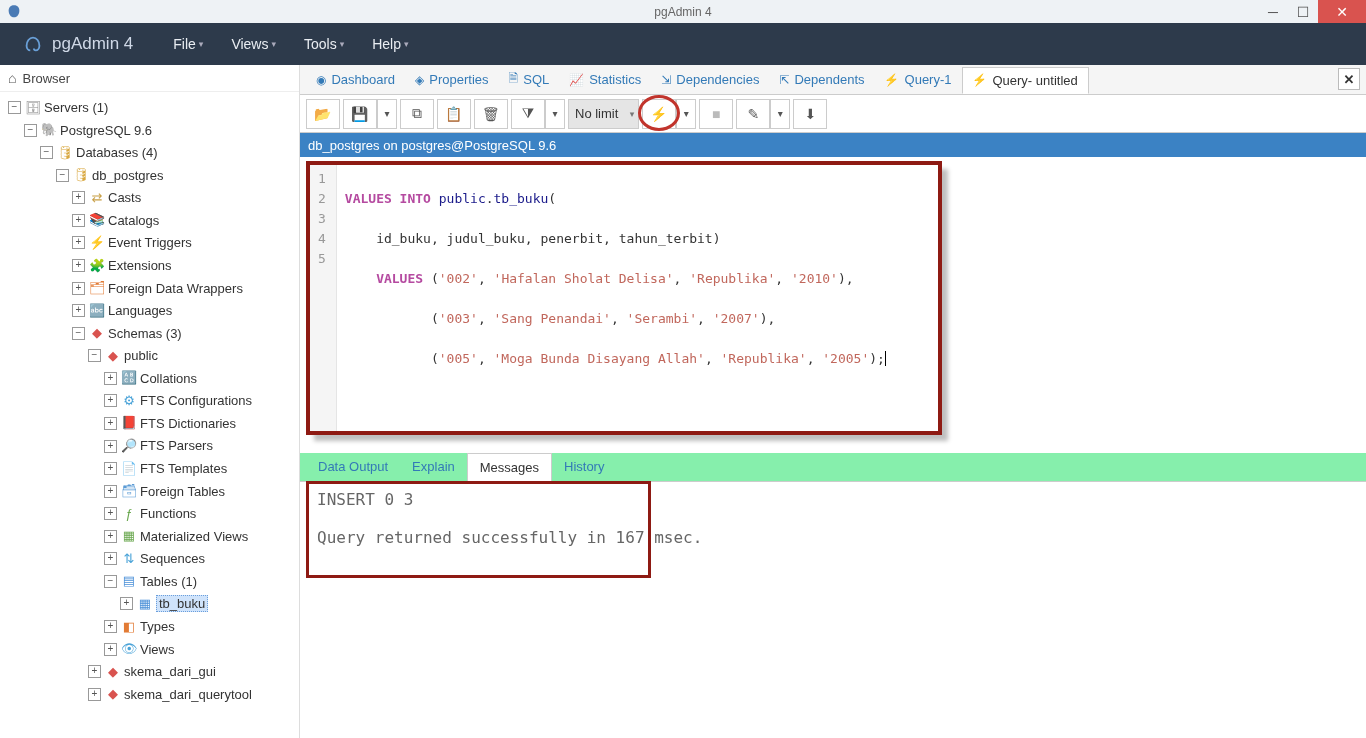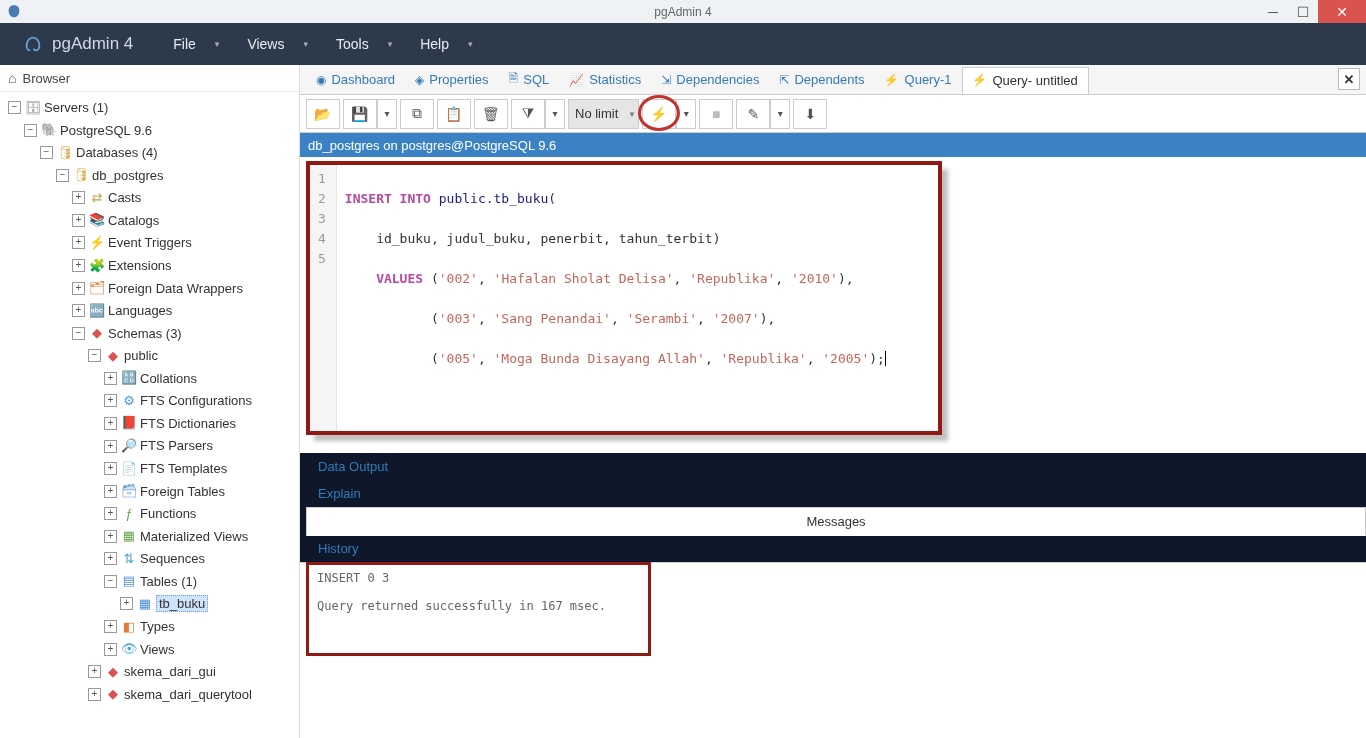--- a/index.html
+++ b/index.html
@@ -10,21 +10,21 @@
 .titlebar .icon { width: 16px; height: 16px; margin-left: 6px; }
 .titlebar .title { position: absolute; left: 50%; transform: translateX(-50%); color: #666; font-size: 12px; }
 .titlebar .win-btns { position: absolute; right: 0; top: 0; display: flex; }
 .titlebar .win-btn { width: 30px; height: 23px; display: flex; align-items: center; justify-content: center; font-size: 14px; color: #555; }
 .titlebar .win-btn.close { background: #d9534f; color: #fff; width:48px; }
 
 
 .menubar { height: 42px; background: #2d3a4b; display: flex; align-items: center; color: #ddd; padding-left: 22px; }
 .menubar .logo { display: flex; align-items: center; font-size: 17px; color: #cfd8e6; margin-right: 40px; }
 .menubar .logo-icon { width: 22px; height: 22px; margin-right: 8px; }
-.menubar .menu-item { margin-right: 28px; cursor: pointer; color: #e9edf2; font-size: 14px; display:flex; align-items:center;gap:16px; }
+.menubar .menu-item { margin-right: 28px; cursor: pointer; color: #e9edf2; font-size: 14px; display:flex; align-items:center; }
 .menubar .menu-item .caret { font-size: 9px; margin-left: 3px; color:#aab; }
 
 
 .main { display: flex; height: 673px; }
 .sidebar { width: 300px; border-right: 1px solid #ddd; background:#fff; overflow:auto; }
 .sidebar-header { display:flex; align-items:center; padding: 5px 8px; color:#444; font-size:13px; border-bottom:1px solid #eee; }
 .sidebar-header .brand-icon { font-size:14px; margin-right:6px; color:#555; }
 .tree { padding: 4px 0 4px 4px; font-size:13px; color:#333; }
 .tree ul { list-style:none; padding-left: 16px; }
 .tree li { white-space: nowrap; line-height: 22px; }
@@ -62,25 +62,25 @@
 .editor-shadow { position:absolute; left:8px; top:8px; right:-6px; bottom:-6px; background:rgba(0,0,0,0.25); z-index:-1; filter:blur(2px);}
 .editor { display:flex; font-family: Consolas, monospace; font-size:13px; line-height:20px; }
 .gutter { background:#f5f5f5; color:#999; text-align:right; padding: 4px 10px 22px 8px; border-right:1px solid #e5e5e5; user-select:none;}
 .code { padding:4px 8px 22px 8px; white-space:pre; }
 .kw { color:#b54aa0; font-weight:bold; }
 .ident { color:#1a1a8a; }
 .str { color:#c1675c; }
 .cursor { border-right:1px solid #000; }
 
 
-.out-tabs { display:flex; border-bottom:1px solid #ccc; background:#0f172a; padding-left:6px; margin-top:12px;flex-direction:column;}
+.out-tabs { display:flex; border-bottom:1px solid #ccc; background:#86efac; padding-left:6px; margin-top:12px;}
 .out-tab { padding:6px 12px; color:#337ab7; font-size:13px; cursor:pointer;}
 .out-tab.active { background:#fff; border:1px solid #ccc; border-bottom:1px solid #fff; margin-bottom:-1px; color:#333;text-align:center;}
 .out-body { padding:0 6px; }
-.out-box { border:3px solid #8e1a13; padding:6px 8px 40px 8px; font-family:Consolas,monospace; font-size:12px; color:#666; white-space:pre; width:345px; margin-top:-1px; background:#fff;}
+.out-box { border:3px solid #8e1a13; padding:6px 8px 28px 8px; font-family:Consolas,monospace; font-size:16px; color:#666; white-space:pre; width:345px; margin-top:-1px; background:#fff;}
 
 
 .svg-ico { width:16px; height:16px; display:inline-block; vertical-align:middle;}
 
 
 .ico-server{color:#888;} .ico-pg{color:#3d7bb8;} .ico-db{color:#d9a840;} .ico-dbopen{color:#d9a840;}
 .ico-cast{color:#c9a14a;} .ico-cat{color:#3aa0d8;} .ico-evt{color:#c1675c;} .ico-ext{color:#4aa3d8;}
 .ico-fdw{color:#e27b35;} .ico-lang{color:#3d9bdc;} .ico-schema{color:#d9534f;} .ico-pub{color:#d9534f;}
 .ico-coll{color:#d28b3a;} .ico-dom{color:#e29a3a;} .ico-fts{color:#4aa3d8;} .ico-ftsd{color:#d9534f;}
 .ico-ftsp{color:#6aa84f;} .ico-ftst{color:#4a90d8;} .ico-ft{color:#5b9bd5;} .ico-func{color:#6aa84f;}
@@ -291,21 +291,21 @@
         <div class="editor-box">
           <div class="editor">
             <div class="gutter">
               <div>1</div>
               <div>2</div>
               <div>3</div>
               <div>4</div>
               <div>5</div>
             </div>
             <div class="code">
-<div><span class="kw">INSERT INTO </span><span class="ident">public</span><span>.</span><span class="ident">tb_buku</span><span>(</span></div>
+<div><span class="kw">VALUES INTO </span><span class="ident">public</span><span>.</span><span class="ident">tb_buku</span><span>(</span></div>
 <div><span>    id_buku, judul_buku, penerbit, tahun_terbit)</span></div>
 <div><span>    </span><span class="kw">VALUES</span><span> (</span><span class="str">'002'</span><span>, </span><span class="str">'Hafalan Sholat Delisa'</span><span>, </span><span class="str">'Republika'</span><span>, </span><span class="str">'2010'</span><span>),</span></div>
 <div><span>           (</span><span class="str">'003'</span><span>, </span><span class="str">'Sang Penandai'</span><span>, </span><span class="str">'Serambi'</span><span>, </span><span class="str">'2007'</span><span>),</span></div>
 <div><span>           (</span><span class="str">'005'</span><span>, </span><span class="str">'Moga Bunda Disayang Allah'</span><span>, </span><span class="str">'Republika'</span><span>, </span><span class="str">'2005'</span><span>);</span><span class="cursor"></span></div>
             </div>
           </div>
         </div>
       </div>
     </div>
 

